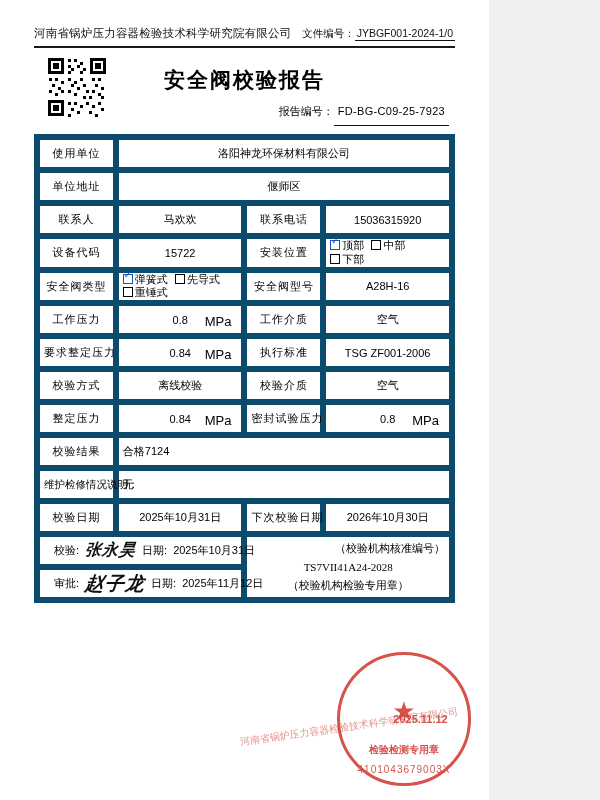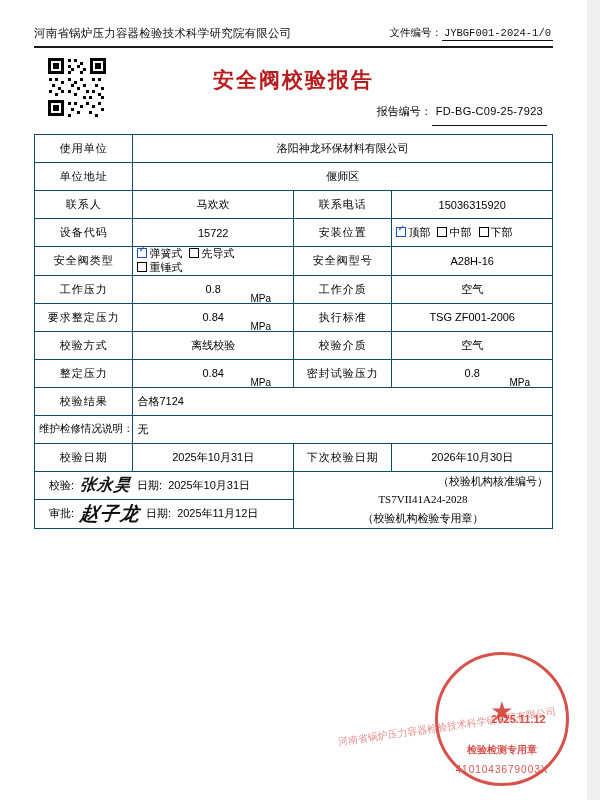--- a/index.html
+++ b/index.html
@@ -8,21 +8,21 @@
     background: #f0f0f0;
   }
   body {
     width: 600px;
     height: 800px;
     font-family: "Liberation Sans", sans-serif;
     overflow: hidden;
   }
   .page {
     position: relative;
-    width: 587px;
+    width: 489px;
     height: 800px;
     background: #ffffff;
     box-sizing: border-box;
     padding: 26px 34px 10px 34px;
   }
   
   .hdr {
     display: flex;
     align-items: flex-end;
     justify-content: space-between;
@@ -32,21 +32,20 @@
   .hdr-left {
     font-size: 11.5px;
     color: #111;
     letter-spacing: 0.2px;
     white-space: nowrap;
   }
   .hdr-right {
     font-size: 10.5px;
     color: #111;
     white-space: nowrap;
-    font-family: Liberation Mono, monospace;
   }
   .hdr-right .docno {
     border-bottom: 1px solid #111;
     padding: 0 2px 1px 2px;
     display: inline-block;
   }
   
   .titleblock {
     position: relative;
     height: 86px;
@@ -57,21 +56,21 @@
     top: 8px;
     width: 62px;
     height: 62px;
   }
   .title {
     text-align: center;
     font-size: 21px;
     font-weight: bold;
     letter-spacing: 2px;
     padding-top: 18px;
-    color: #b91c1c;
+    color: #000000;
   }
   .reportno {
     position: absolute;
     right: 6px;
     top: 56px;
     font-size: 11px;
     white-space: nowrap;
   }
   .reportno .val {
     border-bottom: 1px solid #111;
@@ -79,21 +78,21 @@
     display: inline-block;
     letter-spacing: 0.3px;
   }
   
   table.main {
     width: 100%;
     border-collapse: collapse;
     table-layout: fixed;
   }
   table.main td {
-    border: 1px solid #0c4a6e;
+    border: 6px solid #0c4a6e;
     font-size: 11px;
     color: #000;
     padding: 0 4px;
     height: 27px;
     vertical-align: middle;
   }
   .lbl {
     text-align: center;
     letter-spacing: 1px;
     white-space: nowrap;
@@ -108,23 +107,22 @@
   }
   .unitcell {
     position: relative;
     text-align: center;
   }
   .unitcell .num {
     display: inline-block;
   }
   .unitcell .unit {
     position: absolute;
-    right: 22px;
-    font-size: 10px;
-    margin-top: 10px;
+    right: 10px;
+    font-size: 13px;
   }
   .cbrow {
     text-align: left;
     padding-left: 6px;
     line-height: 1.25;
   }
   .cb {
     display: inline-block;
     width: 8px;
     height: 8px;

